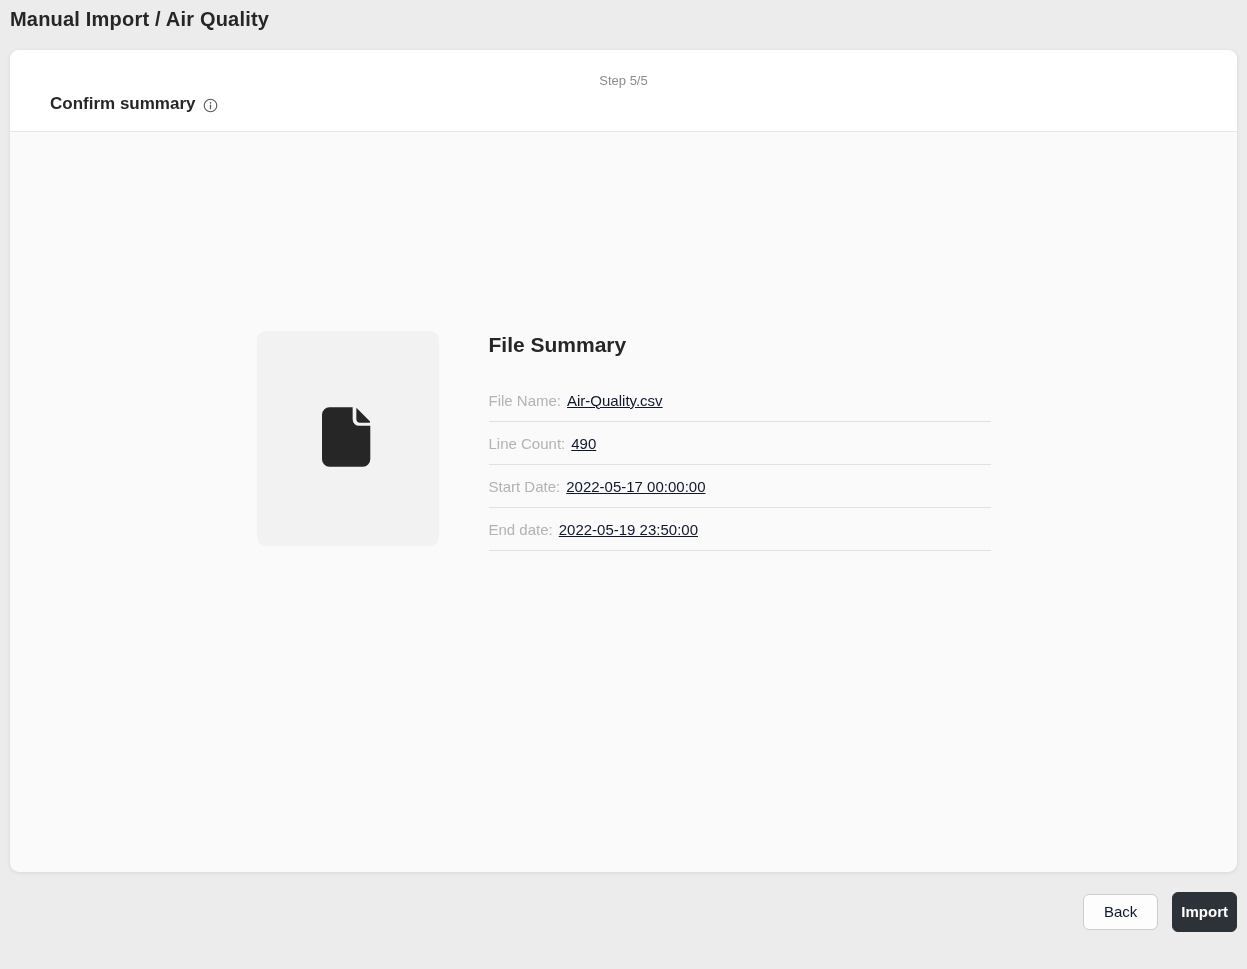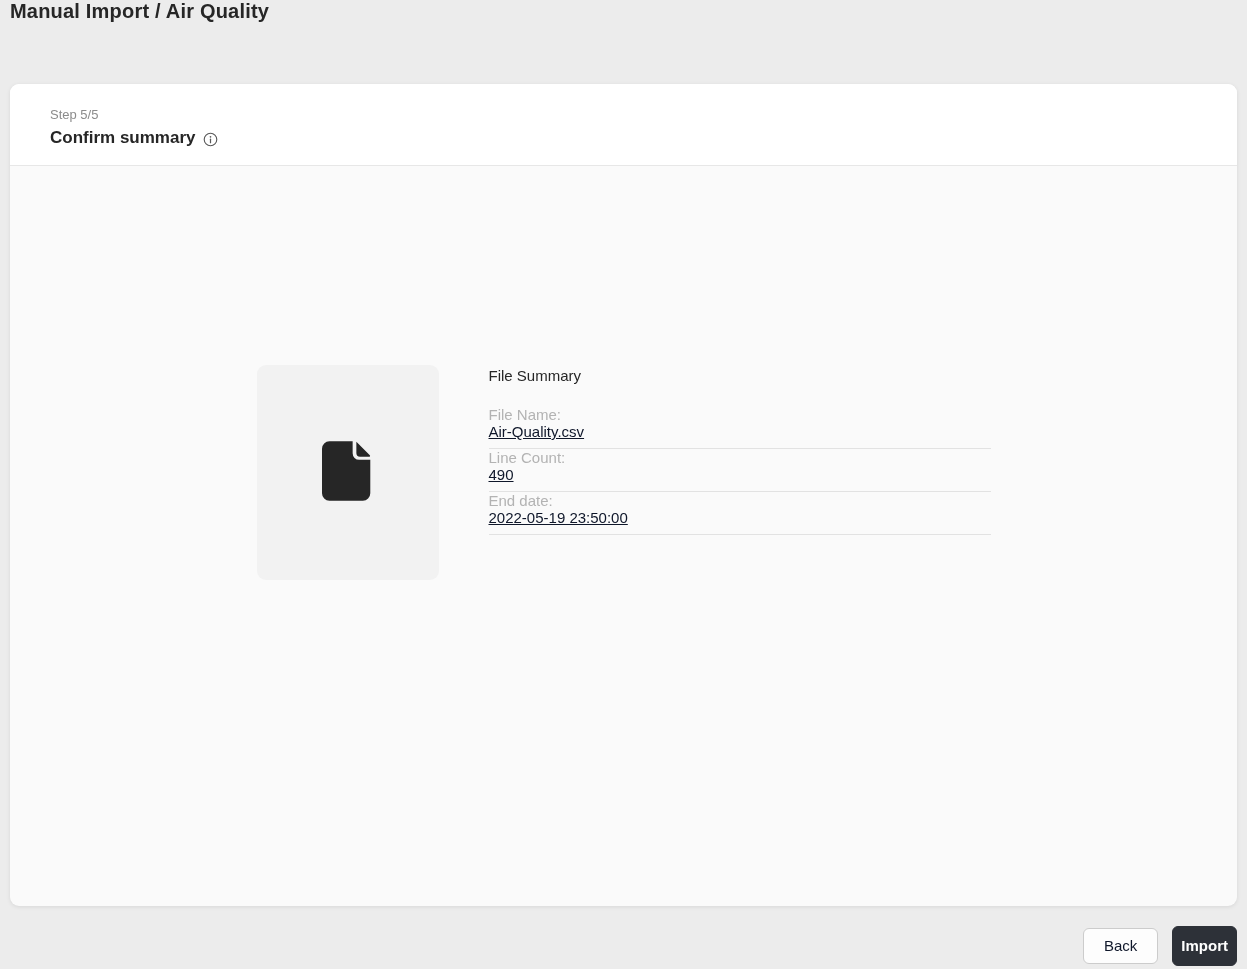--- a/index.html
+++ b/index.html
@@ -3,22 +3,22 @@
 <meta charset="utf-8">
 <style>
   * { margin: 0; padding: 0; box-sizing: border-box; }
   html, body {
     width: 1247px; height: 969px;
     background: #ececec;
     font-family: "Liberation Sans", sans-serif;
     overflow: hidden;
   }
   .page-header {
-    padding: 0 10px 0 10px;
-    height: 84px;
+    padding: 8px 10px 0 10px;
+    height: 50px;
   }
   .page-title {
     font-size: 20px;
     font-weight: 700;
     color: #262626;
     letter-spacing: 0.2px;
   }
   .card {
     margin: 0 10px;
     height: 822px;
@@ -27,20 +27,21 @@
     overflow: hidden;
     box-shadow: 0 1px 4px rgba(0,0,0,0.09);
     display: flex;
     flex-direction: column;
   }
   .card-header {
     background: #ffffff;
     padding: 23px 40px 17px 40px;
     border-bottom: 1px solid #e7e7e7;
     flex: 0 0 auto;
+    text-align: center;
   }
   .step-label {
     font-size: 13px;
     color: #8c8c8c;
     margin-bottom: 6px;
   }
   .step-title-row {
     display: flex;
     align-items: center;
     gap: 8px;
@@ -73,32 +74,33 @@
     background: #f2f2f2;
     border-radius: 9px;
     display: flex;
     align-items: center;
     justify-content: center;
   }
   .file-summary {
     width: 502px;
   }
   .summary-heading {
-    font-size: 15px;
-    font-weight: 400;
+    font-size: 21px;
+    font-weight: 700;
     color: #262626;
     padding-top: 2px;
   }
   .summary-rows { margin-top: 22px; }
   .summary-row {
     height: 43px;
     display: flex;
+    align-items: center;
+    gap: 6px;
     border-bottom: 1px solid #e2e2e2;
     font-size: 15px;
-    flex-direction: column;
   }
   .row-label { color: #b3b3b3; }
   .row-value { color: #0f172a; text-decoration: underline; }
   .footer {
     height: 79px;
     display: flex;
     justify-content: flex-end;
     align-items: center;
     gap: 14px;
     padding: 0 10px;
@@ -164,20 +166,24 @@
         <div class="summary-rows">
           <div class="summary-row">
             <span class="row-label">File Name:</span>
             <span class="row-value">Air-Quality.csv</span>
           </div>
           <div class="summary-row">
             <span class="row-label">Line Count:</span>
             <span class="row-value">490</span>
           </div>
           <div class="summary-row">
+            <span class="row-label">Start Date:</span>
+            <span class="row-value">2022-05-17 00:00:00</span>
+          </div>
+          <div class="summary-row">
             <span class="row-label">End date:</span>
             <span class="row-value">2022-05-19 23:50:00</span>
           </div>
         </div>
       </div>
     </div>
   </div>
 </div>
 
 <div class="footer">

